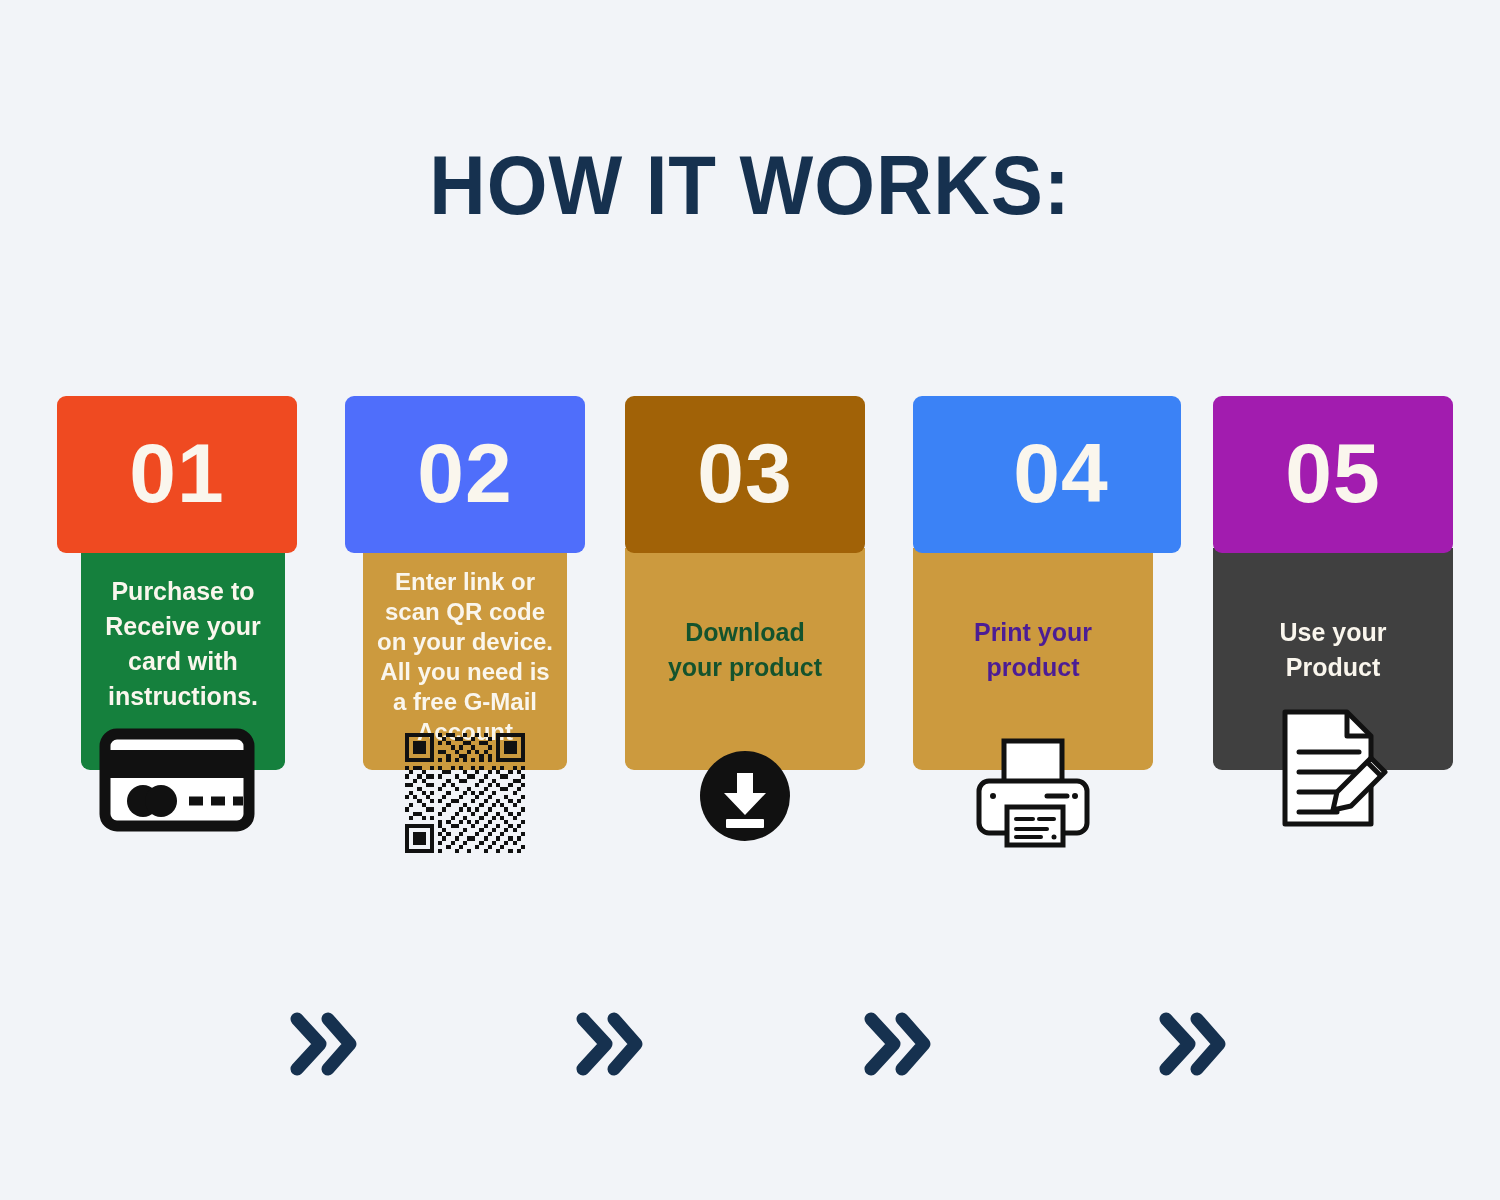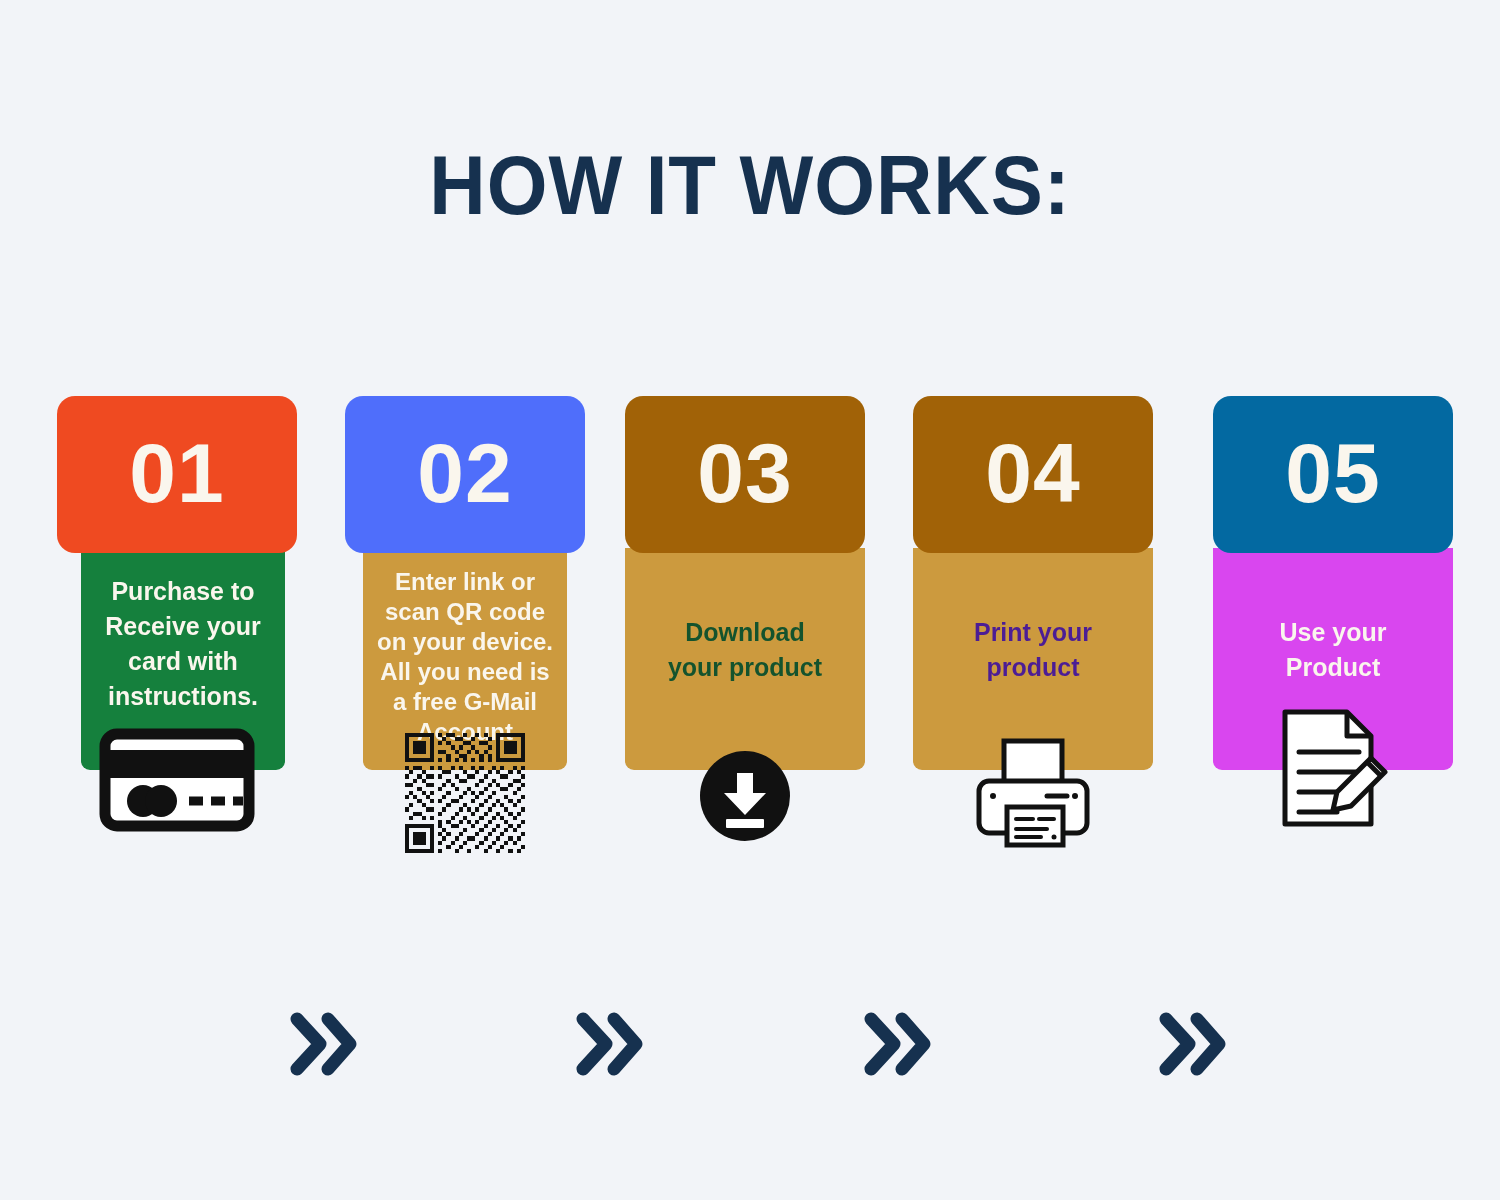--- a/index.html
+++ b/index.html
@@ -53,21 +53,21 @@
     top: 0;
     width: 240px;
   }
 
   .step-header {
     position: absolute;
     left: 0;
     top: 0;
     width: 240px;
     height: 157px;
-    border-radius: 18px;
+    border-radius: 9px;
     display: flex;
     align-items: center;
     justify-content: center;
     z-index: 3;
   }
 
   .step-number {
     font-family: "Liberation Sans", sans-serif;
     font-size: 84px;
     font-weight: bold;
@@ -450,21 +450,21 @@
           <rect x="26" y="68" width="38" height="9" rx="1" fill="#FFFFFF"></rect>
         </svg>
       </div>
     </div>
 
     <div class="step" id="step-4" style="left:913px;">
       <div class="step-body" id="body-4" style="left: 0px; width: 240px; height: 222px; background: rgb(204, 154, 62);">
         <div class="step-text" style="padding-top: 67px; color: #4c1d95;">Print your
 product</div>
       </div>
-      <div class="step-header" id="header-4" style="background: #a16207;">
+      <div class="step-header" id="header-4" style="background: #3b82f6; padding-left: 28px;">
         <span class="step-number" style="color: rgb(250, 246, 237);">04</span>
       </div>
       <div class="step-icon" style="top:341px;">
         <svg width="124" height="112" viewBox="0 0 124 112">
 
           <rect x="33" y="4" width="58" height="42" fill="#FFFFFF" stroke="#111111" stroke-width="5"></rect>
 
           <rect x="8" y="44" width="108" height="52" rx="10" ry="10" fill="#FFFFFF" stroke="#111111" stroke-width="5"></rect>
           <circle cx="22" cy="59" r="3" fill="#111111"></circle>
           <line x1="76" y1="59" x2="96" y2="59" stroke="#111111" stroke-width="5" stroke-linecap="round"></line>
@@ -476,25 +476,25 @@
             <line x1="68" y1="82" x2="83" y2="82"></line>
             <line x1="45" y1="92" x2="76" y2="92"></line>
             <line x1="45" y1="100" x2="70" y2="100"></line>
           </g>
           <circle cx="83" cy="100" r="2.5" fill="#111111"></circle>
         </svg>
       </div>
     </div>
 
     <div class="step" id="step-5" style="left:1213px;">
-      <div class="step-body" id="body-5" style="left: 0px; width: 240px; height: 222px; background: #d946ef;">
+      <div class="step-body" id="body-5" style="left: 0px; width: 240px; height: 222px; background: #404040;">
         <div class="step-text" style="padding-top: 67px; color: rgb(250, 246, 237);">Use your
 Product</div>
       </div>
-      <div class="step-header" id="header-5" style="background: #0369a1;">
+      <div class="step-header" id="header-5" style="background: #a21caf;">
         <span class="step-number" style="color: rgb(250, 246, 237);">05</span>
       </div>
       <div class="step-icon" style="top:310px;">
         <svg width="116" height="124" viewBox="0 0 116 124">
 
           <path d="M10 6 h62 l24 24 v88 h-86 Z" fill="#FFFFFF" stroke="#111111" stroke-width="5" stroke-linejoin="round"></path>
           <path d="M72 6 v24 h24" fill="none" stroke="#111111" stroke-width="5" stroke-linejoin="round"></path>
           <g stroke="#111111" stroke-width="5" stroke-linecap="round">
             <line x1="24" y1="46" x2="84" y2="46"></line>
             <line x1="24" y1="66" x2="84" y2="66"></line>

